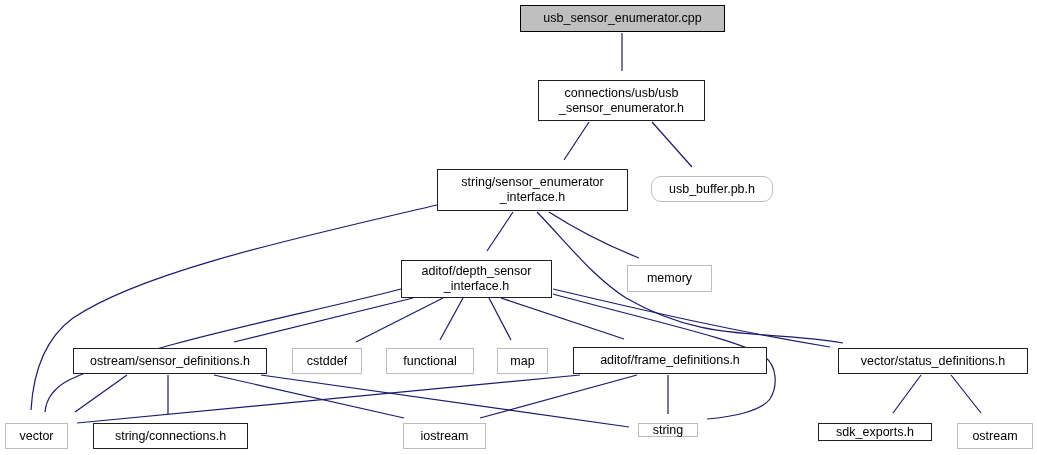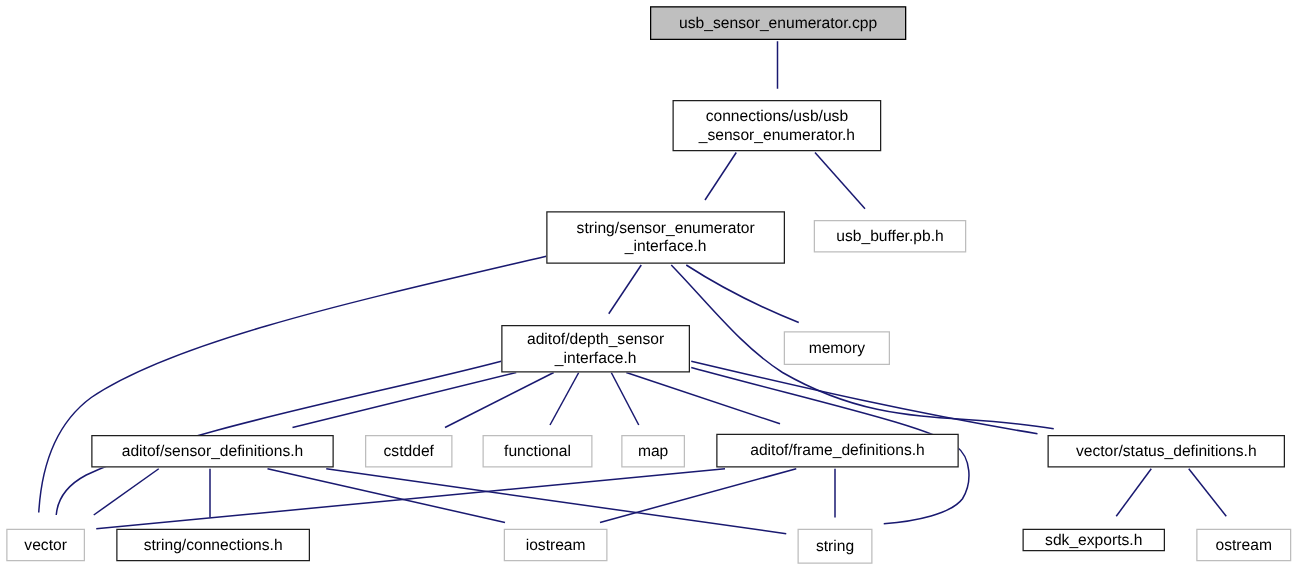--- a/index.html
+++ b/index.html
@@ -62,30 +62,30 @@
         <path d="M921,375 L893,413" stroke="#191970" marker-end="url(#arrowhead)"></path>
         <path d="M951,375 L981,413" stroke="#191970" marker-end="url(#arrowhead)"></path>
       </g>
   </svg>
   <div id="nodes">
       <div class="node root" style="left: 520px; top: 5px; width: 205px; height: 27px;">usb_sensor_enumerator.cpp</div>
       <div class="node doc" style="left: 538px; top: 80px; width: 167px; height: 41px;">connections/usb/usb
 _sensor_enumerator.h</div>
       <div class="node doc" style="left: 437px; top: 169px; width: 191px; height: 42px;">string/sensor_enumerator
 _interface.h</div>
-      <div class="node ext" style="left: 651px; top: 176px; width: 122px; height: 26px;">usb_buffer.pb.h</div>
+      <div class="node ext" style="left: 651px; top: 176px; width: 122px; height: 26px; border-radius: 10px;">usb_buffer.pb.h</div>
       <div class="node doc" style="left: 401px; top: 260px; width: 151px; height: 38px;">aditof/depth_sensor
 _interface.h</div>
       <div class="node ext" style="left: 627px; top: 265px; width: 85px; height: 27px;">memory</div>
-      <div class="node doc" style="left: 73px; top: 348px; width: 194px; height: 26px;">aditof/sensor_definitions.h</div>
+      <div class="node doc" style="left: 73px; top: 348px; width: 194px; height: 26px;">ostream/sensor_definitions.h</div>
       <div class="node ext" style="left: 292px; top: 348px; width: 70px; height: 26px;">cstddef</div>
       <div class="node ext" style="left: 386px; top: 348px; width: 88px; height: 26px;">functional</div>
       <div class="node ext" style="left: 497px; top: 348px; width: 51px; height: 26px;">map</div>
       <div class="node doc" style="left: 573px; top: 347px; width: 194px; height: 27px;">aditof/frame_definitions.h</div>
       <div class="node doc" style="left: 838px; top: 348px; width: 190px; height: 26px;">vector/status_definitions.h</div>
       <div class="node ext" style="left: 5px; top: 423px; width: 63px; height: 26px;">vector</div>
       <div class="node doc" style="left: 93px; top: 423px; width: 155px; height: 26px;">string/connections.h</div>
       <div class="node ext" style="left: 403px; top: 423px; width: 83px; height: 26px;">iostream</div>
-      <div class="node ext" style="left: 638px; top: 423px; width: 60px; height: 28px;">string</div>
+      <div class="node ext" style="left: 638px; top: 423px; width: 60px; height: 14px;">string</div>
       <div class="node doc" style="left: 818px; top: 423px; width: 114px; height: 18px;">sdk_exports.h</div>
       <div class="node ext" style="left: 957px; top: 423px; width: 76px; height: 26px;">ostream</div>
     </div>
 </div>
 
 </body></html>

